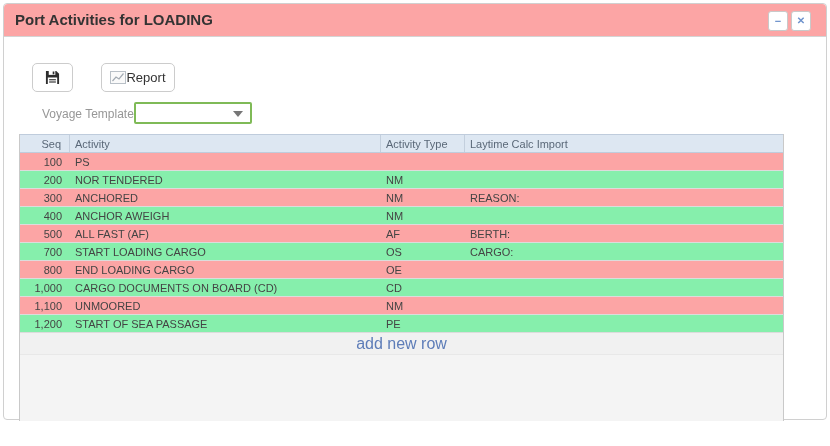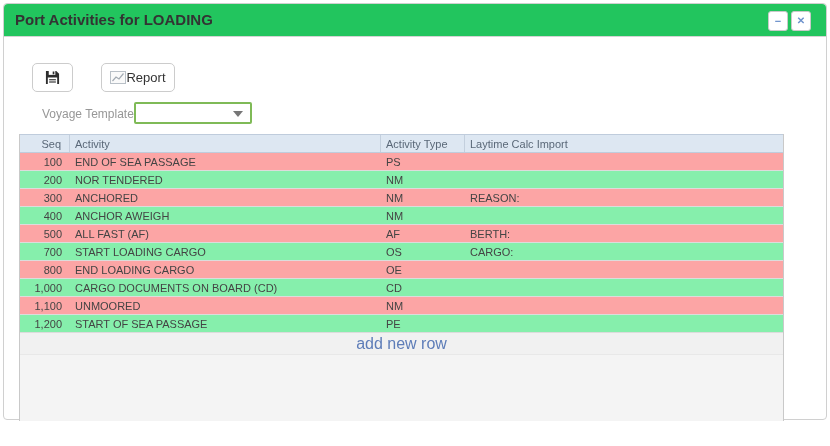--- a/index.html
+++ b/index.html
@@ -1,21 +1,21 @@
 <!DOCTYPE html>
 <html><head>
 <meta charset="utf-8">
 <style>
   html,body{margin:0;padding:0;background:#fff;}
   *{box-sizing:border-box;font-family:"Liberation Sans",sans-serif;}
   .stage{position:relative;width:830px;height:446px;background:#fff;overflow:hidden;}
 
   .dialog{position:absolute;left:3px;top:3px;width:824px;height:417px;
     background:#fff;border:1px solid #d0d0d0;border-radius:4px;}
-  .titlebar{position:absolute;left:0;top:0;right:0;height:33px;background:#22c55e;
+  .titlebar{position:absolute;left:0;top:0;right:0;height:33px;background:#fca5a5;
     border-bottom:1px solid #d4d4d4;border-radius:4px 4px 0 0;}
   .title{position:absolute;left:11px;top:7px;font-size:15px;font-weight:bold;color:#333;}
   .winbtn{position:absolute;top:7px;width:20px;height:20px;background:#fff;
     border:1px solid #c9c9c9;border-radius:3px;color:#6d92cc;font-weight:bold;
     font-size:11px;line-height:18px;text-align:center;cursor:pointer;padding:0;}
   .btn-min{right:38px;}
   .btn-close{right:15px;font-size:10px;}
 
   .toolbtn{position:absolute;background:#fff;border:1px solid #ccc;border-radius:5px;
     height:29px;display:flex;align-items:center;justify-content:center;cursor:pointer;
@@ -101,21 +101,20 @@
         <div class="cell c-seq">Seq</div>
         <div class="cell c-act">Activity</div>
         <div class="cell c-typ">Activity Type</div>
         <div class="cell c-lay">Laytime Calc Import</div>
       </div>
 
       <div style="display:contents;"></div>
 
       <div class="grow">
     <div class="cell c-seq">100</div>
-    <div class="cell c-act">END OF SEA PASSAGE</div>
     <div class="cell c-typ">PS</div>
     <div class="cell c-rem"></div>
     <div class="cell c-lay"></div>
   </div>
         <div class="grow alt">
     <div class="cell c-seq">200</div>
     <div class="cell c-act">NOR TENDERED</div>
     <div class="cell c-typ">NM</div>
     <div class="cell c-rem"></div>
     <div class="cell c-lay"></div>

